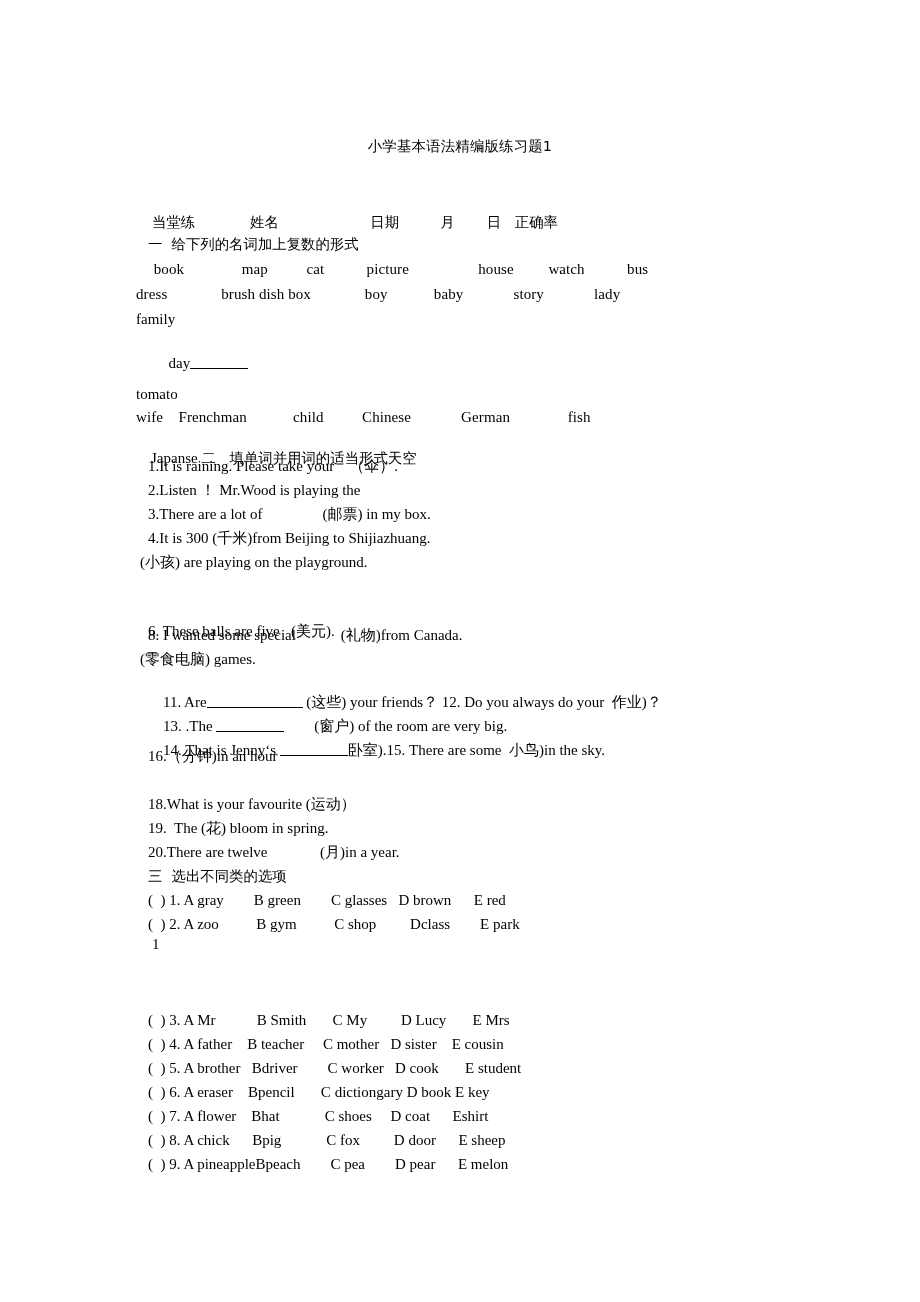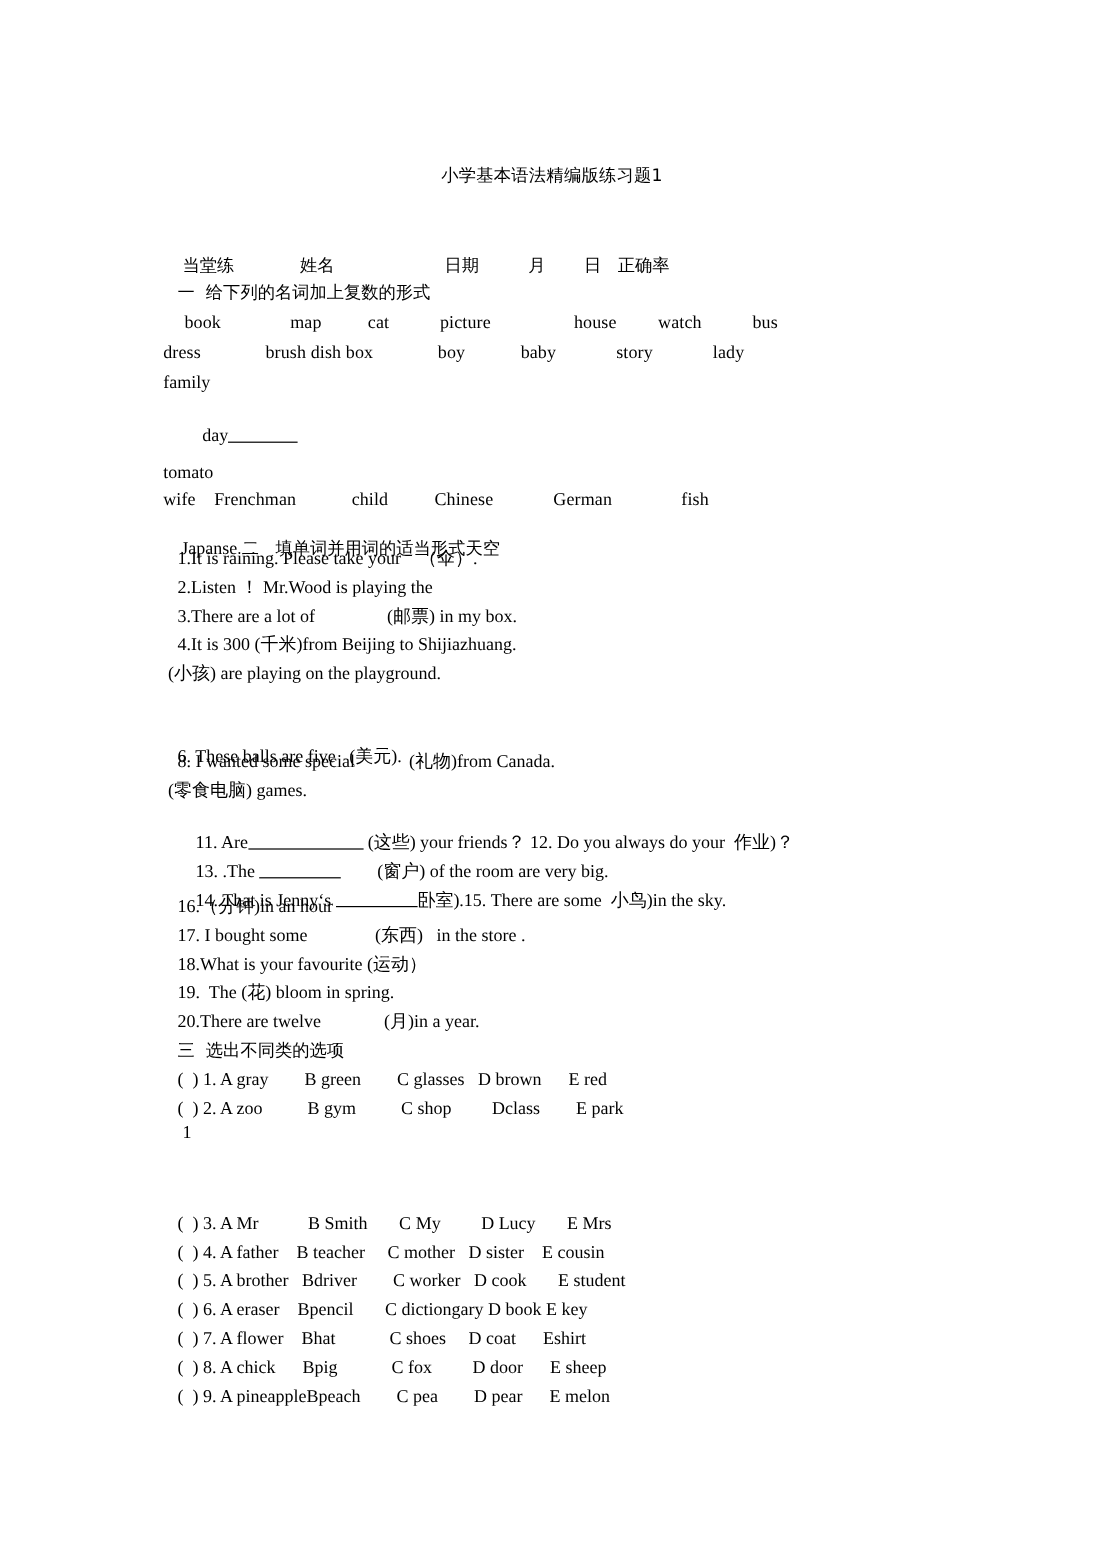--- a/index.html
+++ b/index.html
@@ -118,21 +118,20 @@
   <div class="line mix" style="left:148px; top:700px;">
     <span>13. .The </span><span class="blank b-mid"></span><span>        (窗户) of the room are very big.</span>
   </div>
 
   <div class="line mix" style="left:148px; top:724px;">
     <span>14. That is Jenny‘s </span><span class="blank b-mid"></span><span>卧室).15. There are some  小鸟)in the sky.</span>
   </div>
 
   <div class="line mix" style="left:148px; top:748px;">16.（分钟)in an hour</div>
 
-  <div class="line mix" style="left:148px; top:772px;">17. I bought some               (东西)   in the store .</div>
 
   <div class="line mix" style="left:148px; top:796px;">18.What is your favourite (运动）</div>
 
   <div class="line mix" style="left:148px; top:820px;">19.  The (花) bloom in spring.</div>
 
   <div class="line mix" style="left:148px; top:844px;">20.There are twelve              (月)in a year.</div>
 
   <div class="line cn" style="left:148px; top:868px;">三  选出不同类的选项</div>
 
   <div class="line mix" style="left:148px; top:892px;">(  ) 1. A gray        B green        C glasses   D brown      E red</div>

